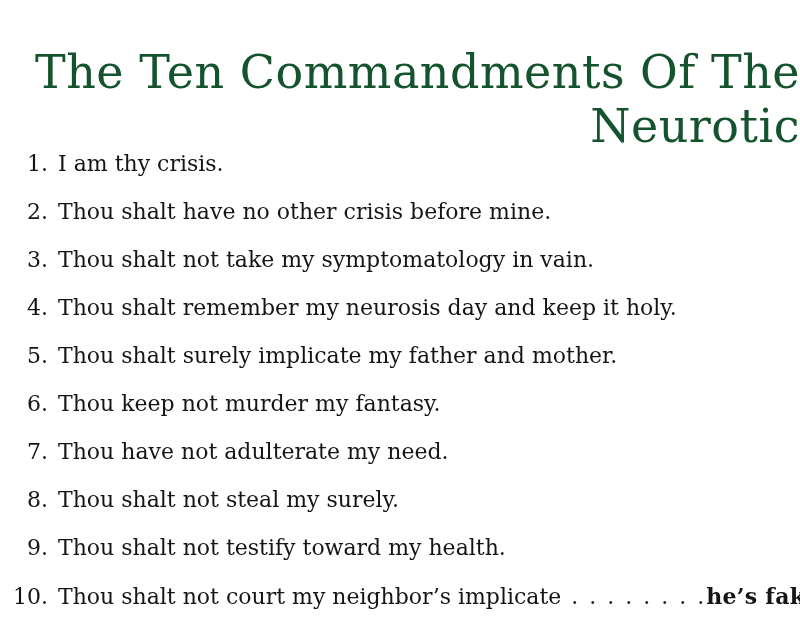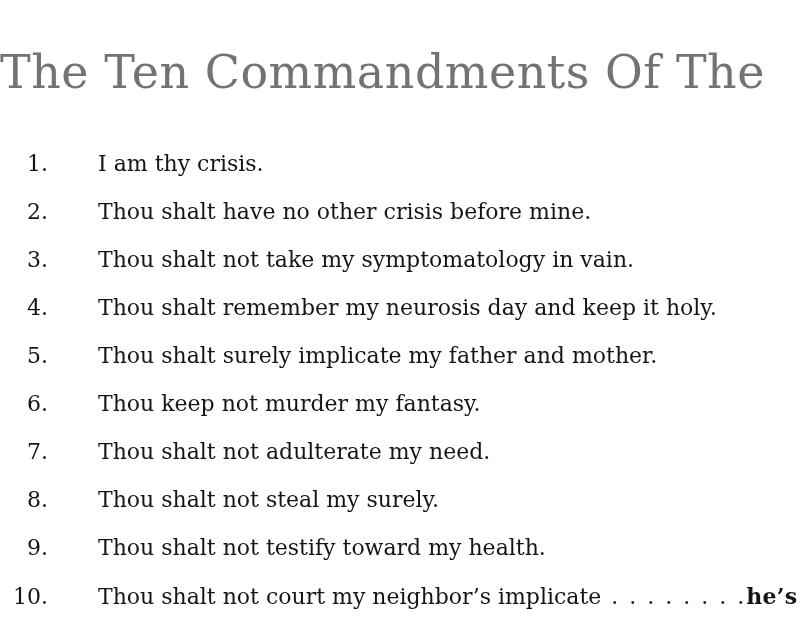--- a/index.html
+++ b/index.html
@@ -18,26 +18,26 @@
   .page {
     position: absolute;
     inset: 0;
     background: #ffffff;
   }
   .title {
     position: absolute;
     top: 14px;
     left: 0;
     width: 800px;
-    text-align: left;
+    text-align: right;
     font-size: 46px;
     line-height: 54px;
     font-weight: normal;
     letter-spacing: 0.5px;
-    color: #737373;
+    color: #14532d;
   }
   .title .line {
     display: block;
     white-space: nowrap;
   }
   .commandments {
     position: absolute;
     top: 150px;
     left: 0;
     width: 800px;
@@ -53,38 +53,38 @@
     white-space: nowrap;
   }
   .num {
     flex: 0 0 48px;
     text-align: right;
     padding-right: 10px;
     box-sizing: content-box;
   }
   .txt {
     flex: 1 1 auto;
-    margin-left: 40px;
   }
   .dots {
     letter-spacing: 2px;
     margin-left: 10px;
   }
   .tail {
     font-weight: bold;
     letter-spacing: 0.3px;
   }
 </style>
 </head>
 <body>
 
 <div class="page">
 
   <h1 class="title">
     <span class="line">The Ten Commandments Of The</span>
+    <span class="line">Neurotic</span>
   </h1>
 
   <div class="commandments">
 
     <div class="row">
       <span class="num">1.</span>
       <span class="txt">I am thy crisis.</span>
     </div>
 
     <div class="row">
@@ -107,21 +107,21 @@
       <span class="txt">Thou shalt surely implicate my father and mother.</span>
     </div>
 
     <div class="row">
       <span class="num">6.</span>
       <span class="txt">Thou keep not murder my fantasy.</span>
     </div>
 
     <div class="row">
       <span class="num">7.</span>
-      <span class="txt">Thou shalt not adulterate my need.</span>
+      <span class="txt">Thou have not adulterate my need.</span>
     </div>
 
     <div class="row">
       <span class="num">8.</span>
       <span class="txt">Thou shalt not steal my surely.</span>
     </div>
 
     <div class="row">
       <span class="num">9.</span>
       <span class="txt">Thou shalt not testify toward my health.</span>

